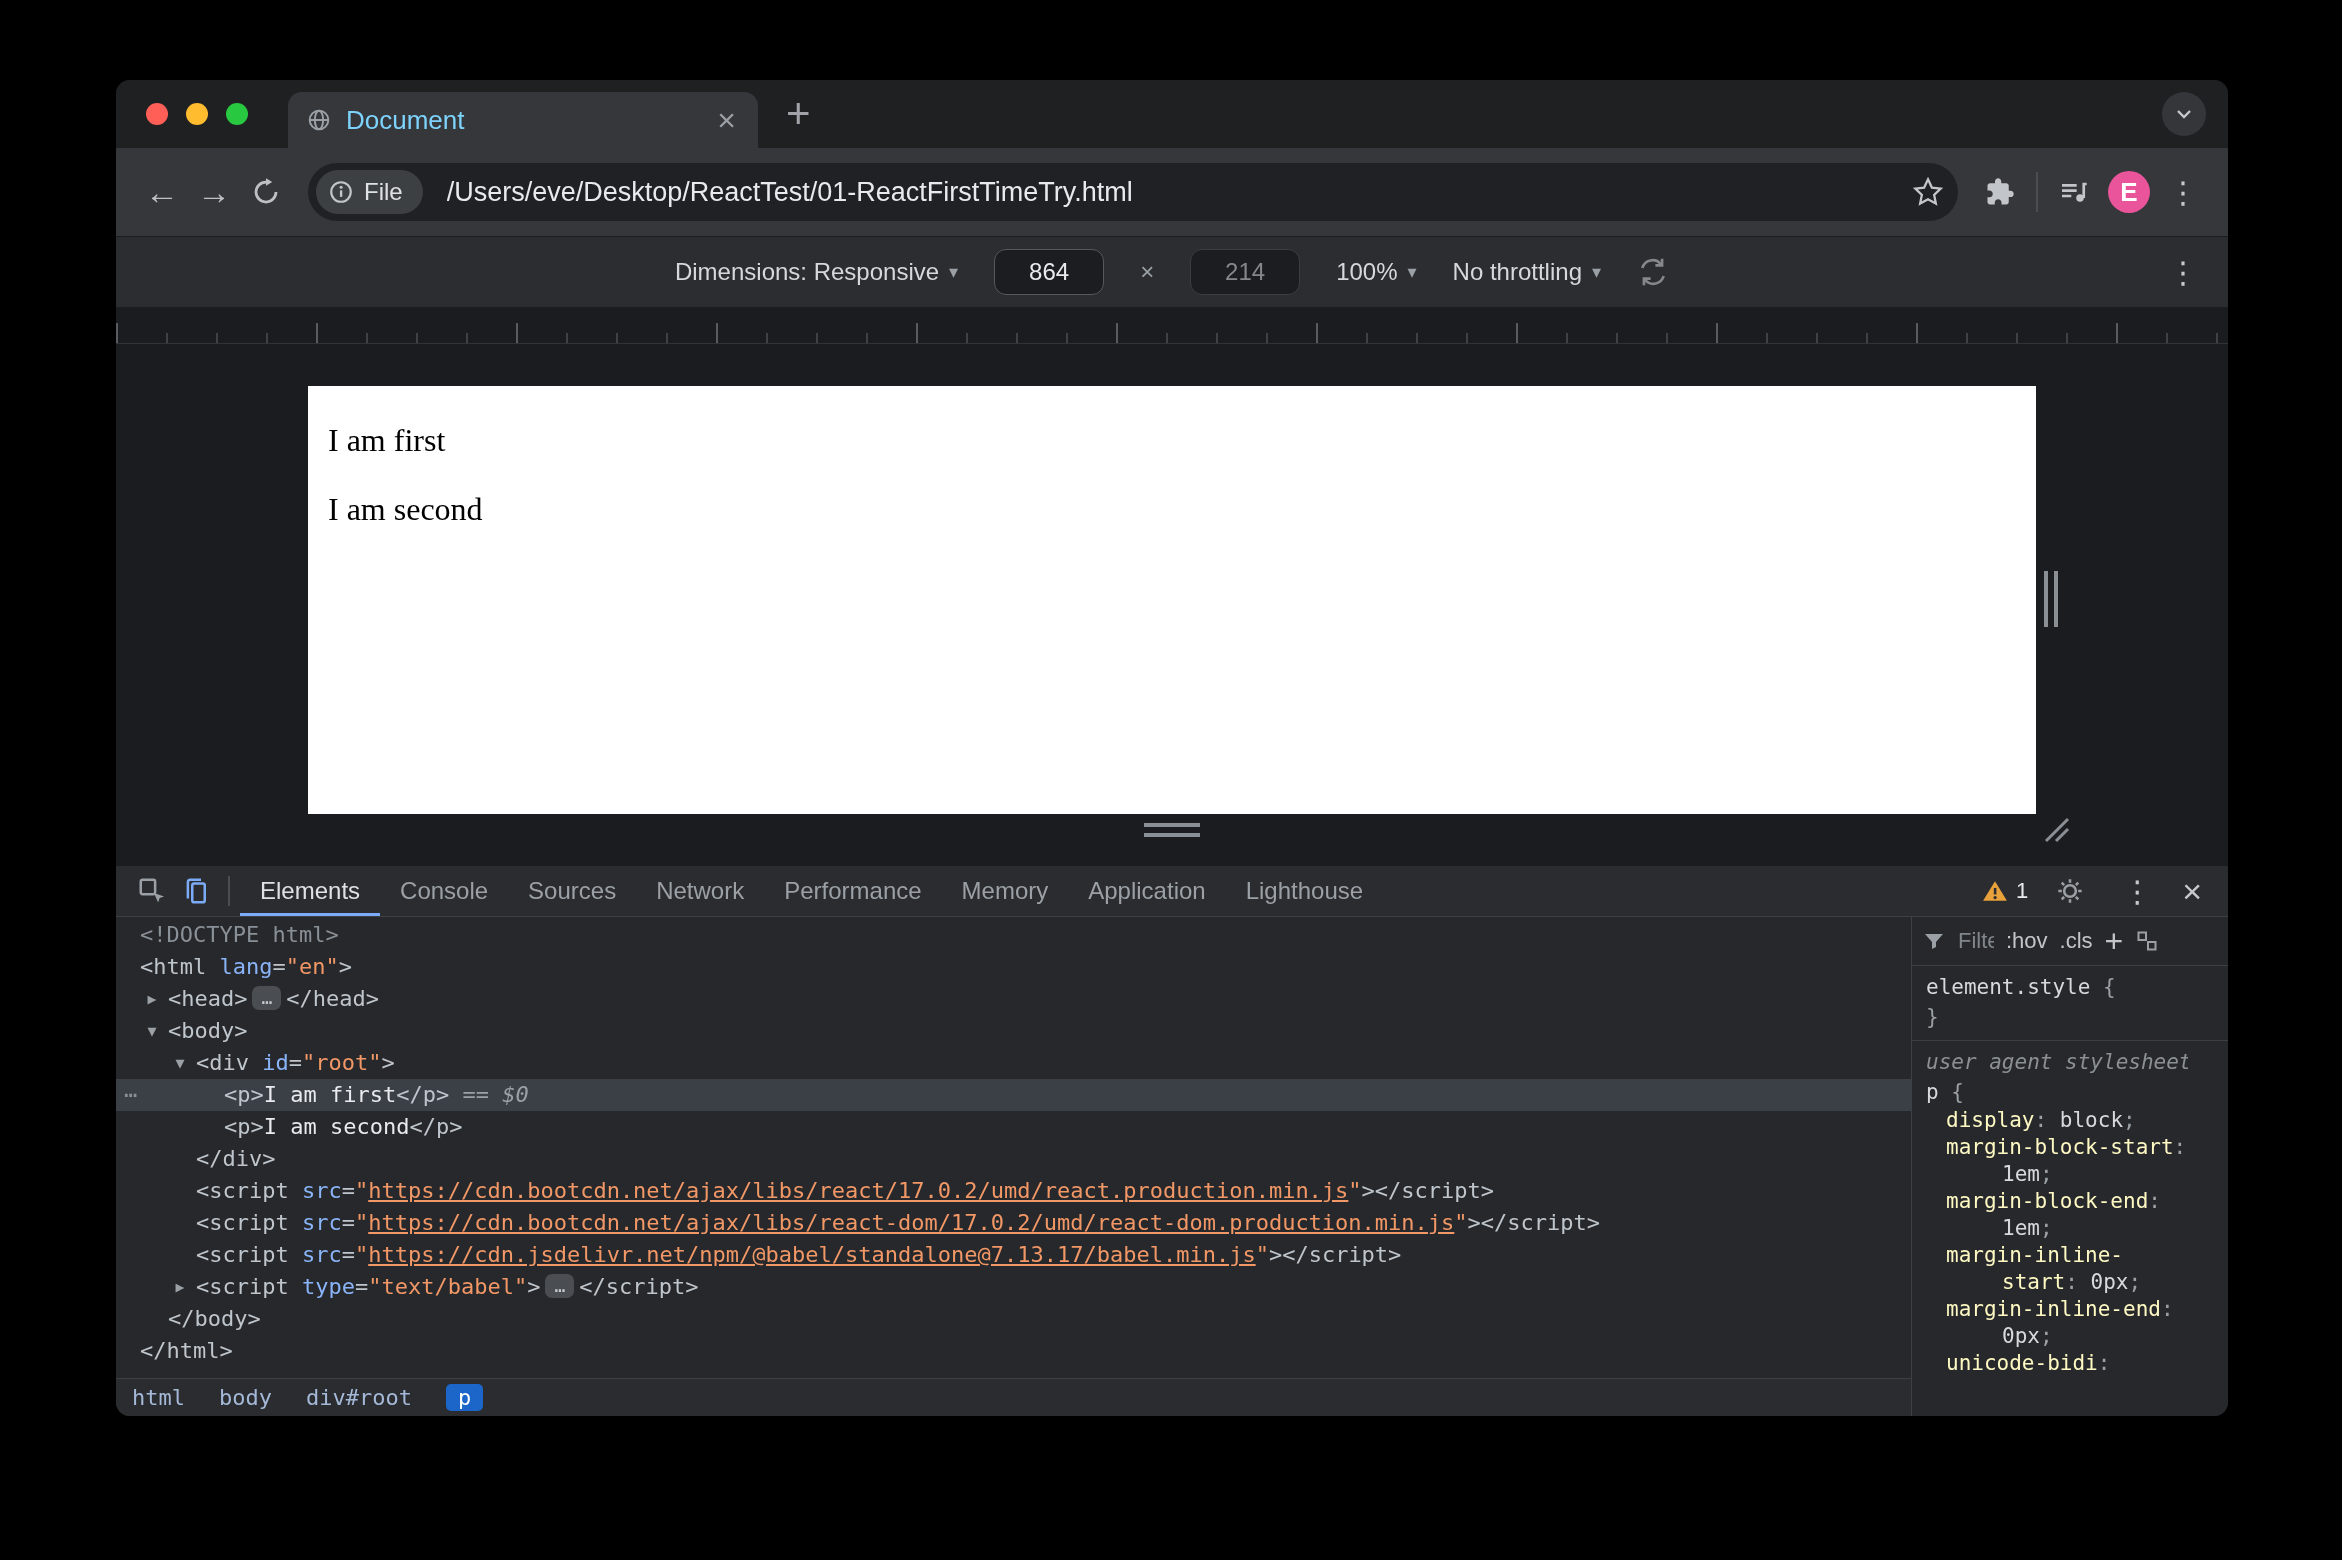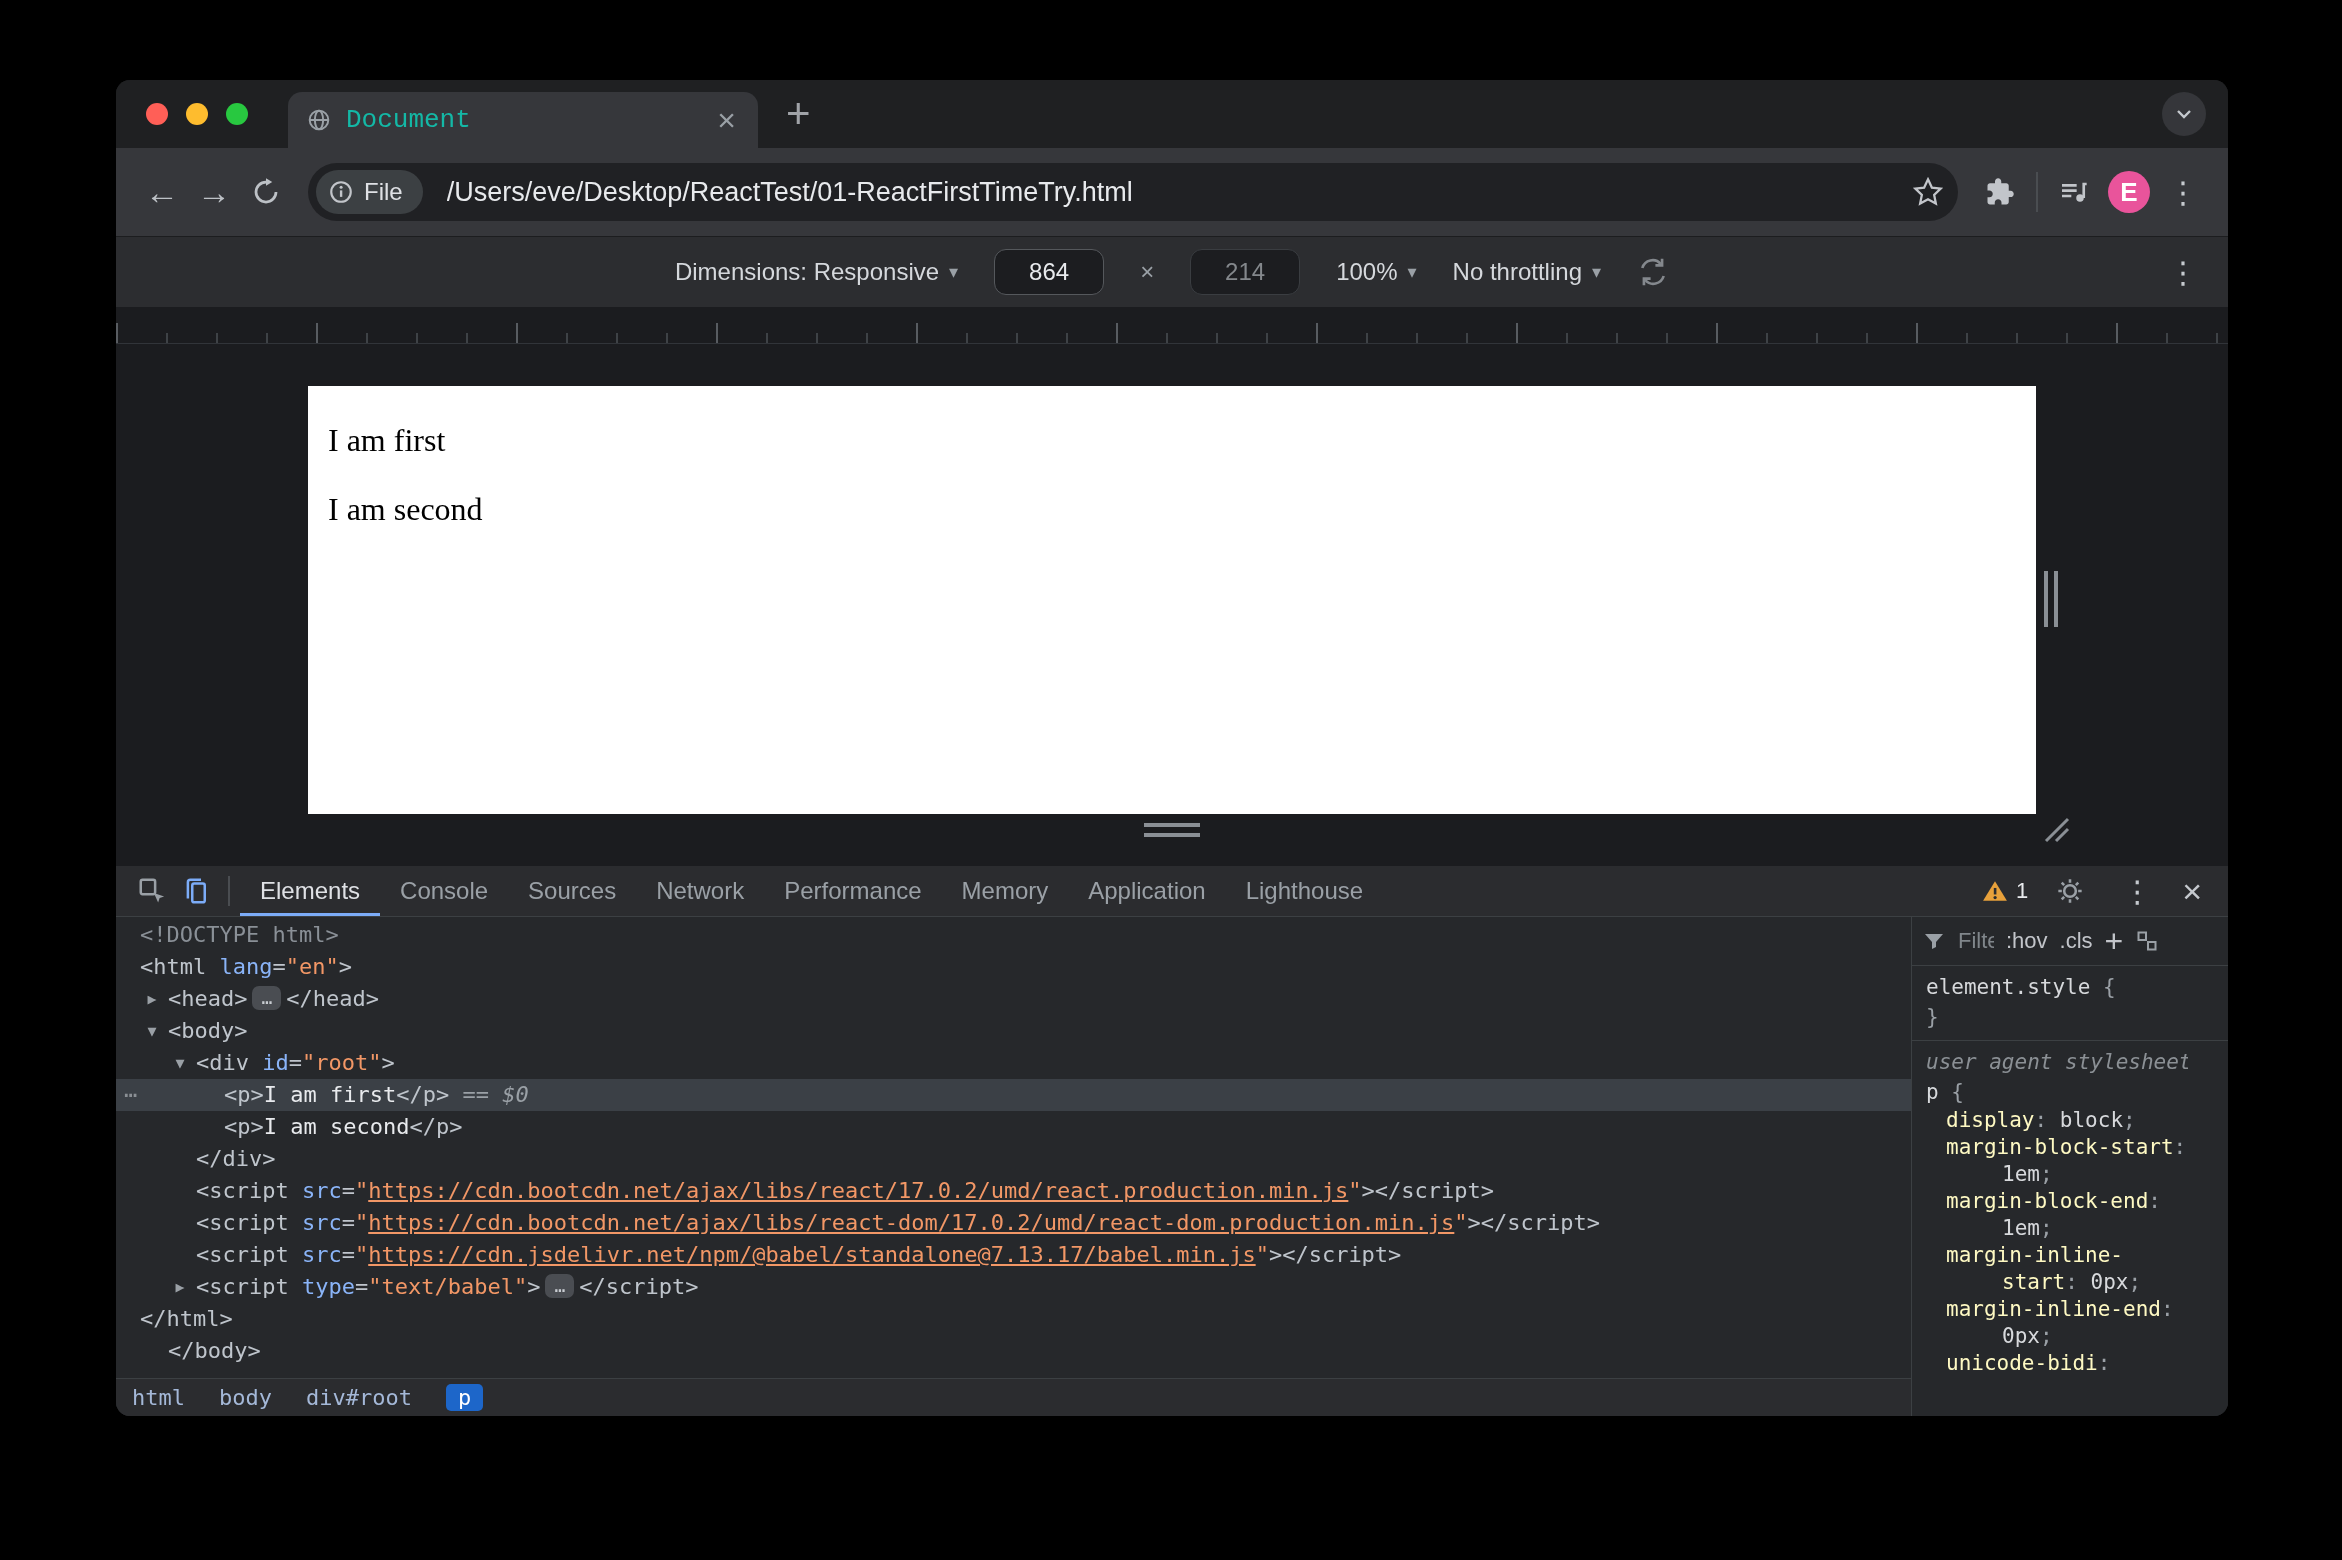--- a/index.html
+++ b/index.html
@@ -8,21 +8,21 @@
   .window{position:absolute;left:116px;top:80px;width:2112px;height:1336px;border-radius:14px;
     overflow:hidden;display:flex;flex-direction:column;background:#202124;}
 
   
   .tabstrip{height:68px;background:#1f2022;display:flex;align-items:center;flex:0 0 auto;padding-left:30px;}
   .traffic{display:flex;gap:18px;align-items:center;}
   .tl{width:22px;height:22px;border-radius:50%;}
   .tl.red{background:#ff5f57}.tl.yellow{background:#febc2e}.tl.green{background:#28c840}
   .tab{margin-left:40px;align-self:flex-end;width:470px;height:56px;background:#36373b;
     border-radius:14px 14px 0 0;display:flex;align-items:center;padding:0 18px;box-sizing:border-box;}
-  .tab-title{flex:1;margin-left:14px;font-size:26px;color:#14b8a6;white-space:nowrap;overflow:hidden;font-family:Liberation Mono, monospace;}
+  .tab-title{flex:1;margin-left:14px;font-size:26px;color:#7dd3fc;white-space:nowrap;overflow:hidden;}
   .tab-close{font-size:32px;color:#9aa0a6;line-height:1;padding:0 4px;cursor:default;}
   .newtab{margin-left:18px;font-size:42px;color:#a0a3a8;line-height:1;padding:0 10px;}
   .tabsearch{margin-left:auto;margin-right:22px;width:44px;height:44px;border-radius:50%;
     background:#35363a;display:flex;align-items:center;justify-content:center;}
 
   
   .navbar{height:88px;background:#36373b;display:flex;align-items:center;flex:0 0 auto;padding:0 20px;}
   .navbtn{width:52px;height:52px;display:flex;align-items:center;justify-content:center;
     font-size:34px;color:#bdc1c6;border-radius:50%;}
   .urlbar{flex:1;height:58px;margin:0 16px;background:#202124;border-radius:29px;display:flex;
@@ -296,22 +296,22 @@
               <div class="tree-row" style="padding-left: 52px;"><span class="tree-arrow" style="left: 24px;">▶</span><span class="tk-tag">&lt;head&gt;</span><span class="tk-pill">…</span><span class="tk-tag">&lt;/head&gt;</span></div>
               <div class="tree-row" style="padding-left: 52px;"><span class="tree-arrow" style="left: 24px;">▼</span><span class="tk-tag">&lt;body&gt;</span></div>
               <div class="tree-row" style="padding-left: 80px;"><span class="tree-arrow" style="left: 52px;">▼</span><span class="tk-tag">&lt;div </span><span class="tk-attr">id</span><span class="tk-tag">=</span><span class="tk-str">"root"</span><span class="tk-tag">&gt;</span></div>
               <div class="tree-row selected" style="padding-left: 108px;"><span class="row-dots">⋯</span><span class="tk-tag">&lt;p&gt;</span><span class="tk-plain">I am first</span><span class="tk-tag">&lt;/p&gt;</span><span class="tk-meta"> == $0</span></div>
               <div class="tree-row" style="padding-left: 108px;"><span class="tk-tag">&lt;p&gt;</span><span class="tk-plain">I am second</span><span class="tk-tag">&lt;/p&gt;</span></div>
               <div class="tree-row" style="padding-left: 80px;"><span class="tk-tag">&lt;/div&gt;</span></div>
               <div class="tree-row" style="padding-left: 80px;"><span class="tk-tag">&lt;script </span><span class="tk-attr">src</span><span class="tk-tag">=</span><span class="tk-str">"</span><span class="tk-link">https://cdn.bootcdn.net/ajax/libs/react/17.0.2/umd/react.production.min.js</span><span class="tk-str">"</span><span class="tk-tag">&gt;&lt;/script&gt;</span></div>
               <div class="tree-row" style="padding-left: 80px;"><span class="tk-tag">&lt;script </span><span class="tk-attr">src</span><span class="tk-tag">=</span><span class="tk-str">"</span><span class="tk-link">https://cdn.bootcdn.net/ajax/libs/react-dom/17.0.2/umd/react-dom.production.min.js</span><span class="tk-str">"</span><span class="tk-tag">&gt;&lt;/script&gt;</span></div>
               <div class="tree-row" style="padding-left: 80px;"><span class="tk-tag">&lt;script </span><span class="tk-attr">src</span><span class="tk-tag">=</span><span class="tk-str">"</span><span class="tk-link">https://cdn.jsdelivr.net/npm/@babel/standalone@7.13.17/babel.min.js</span><span class="tk-str">"</span><span class="tk-tag">&gt;&lt;/script&gt;</span></div>
               <div class="tree-row" style="padding-left: 80px;"><span class="tree-arrow" style="left: 52px;">▶</span><span class="tk-tag">&lt;script </span><span class="tk-attr">type</span><span class="tk-tag">=</span><span class="tk-str">"text/babel"</span><span class="tk-tag">&gt;</span><span class="tk-pill">…</span><span class="tk-tag">&lt;/script&gt;</span></div>
+              <div class="tree-row" style="padding-left: 52px;"><span class="tk-tag">&lt;/body&gt;</span></div>
               <div class="tree-row" style="padding-left: 24px;"><span class="tk-tag">&lt;/html&gt;</span></div>
-              <div class="tree-row" style="padding-left: 52px;"><span class="tk-tag">&lt;/body&gt;</span></div>
             </div>
           <div class="crumbs">
               <span class="crumb">html</span>
               <span class="crumb">body</span>
               <span class="crumb">div#root</span>
               <span class="crumb active">p</span>
             </div>
         </div>
 
         <div class="dt-styles">

